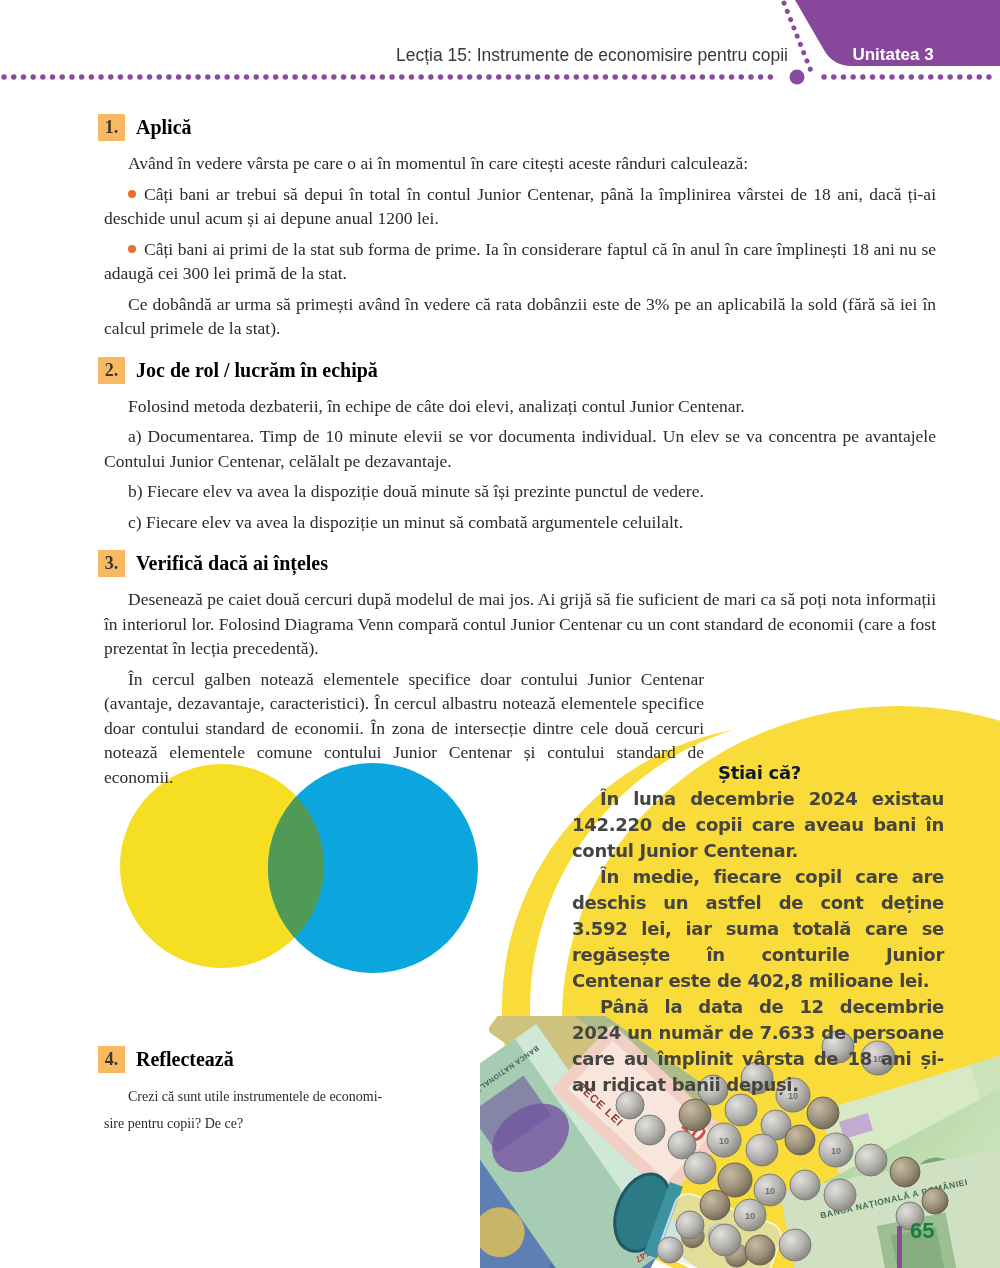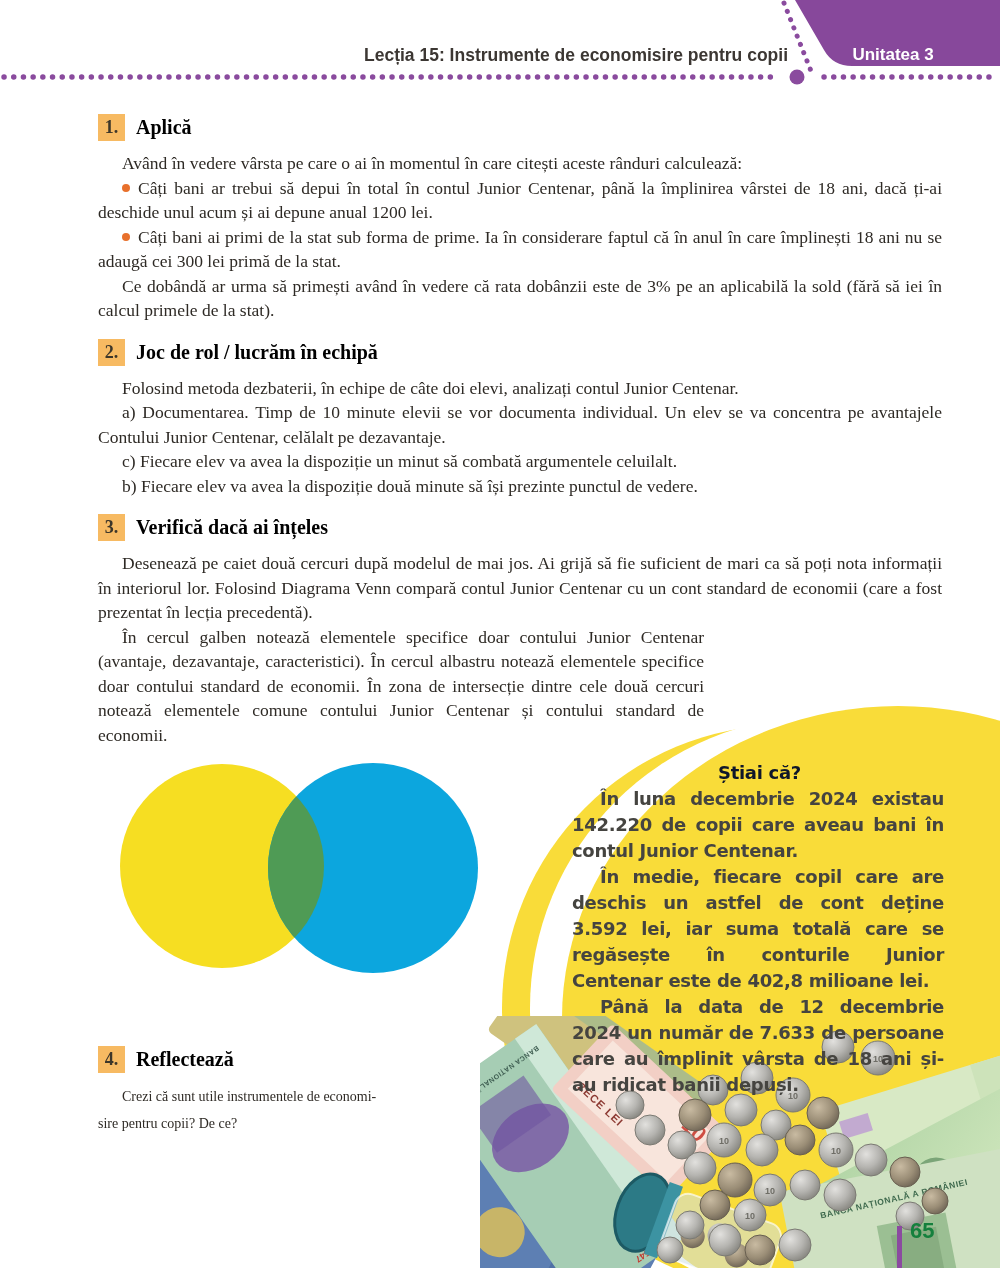--- a/index.html
+++ b/index.html
@@ -2,31 +2,31 @@
 <html><head>
 <meta charset="utf-8">
 <style>
   html,body{margin:0;padding:0;background:#ffffff;}
   body{position:relative;width:1000px;height:1268px;overflow:hidden;
        font-family:"Liberation Serif",serif;color:#2e2a25;}
 
   
   .hdr-svg{position:absolute;left:0;top:0;width:1000px;height:92px;z-index:10;}
   .lesson-title{position:absolute;left:0;top:45px;width:788px;text-align:right;
-    font-family:"Liberation Sans",sans-serif;font-weight:bold;font-size:17.5px;color:#3c3733;z-index:11;}
+    font-family:"Liberation Sans",sans-serif;font-weight:normal;font-size:17.5px;color:#3c3733;z-index:11;}
   .unit-label{font-family:"Liberation Sans",sans-serif;font-weight:bold;font-size:17px;fill:#ffffff;}
 
   
   .flow{position:absolute;left:98px;top:106px;width:844px;z-index:3;}
   .sec-head{display:flex;align-items:center;gap:11px;margin:16px 0 10px 0;}
   .sec-head:first-child{margin-top:8px;}
   .num-box{display:inline-block;width:27px;height:27px;line-height:27px;text-align:center;
     background:#F7BA62;font-weight:bold;font-size:18px;color:#3d3629;}
   .sec-title{font-weight:bold;font-size:20px;color:#000000;}
-  .bp{margin:0;text-align:justify;text-indent:24px;font-size:17.5px;line-height:24.5px;}
+  .bp{margin:6px;text-align:justify;text-indent:24px;font-size:17.5px;line-height:24.5px;}
   .blt{display:inline-block;width:8px;height:8px;border-radius:4px;background:#E8702C;
     margin-right:8px;position:relative;top:-2px;}
   .s3-spacer{float:right;width:238px;height:72px;margin-top:49px;}
 
   
   .venn{position:absolute;left:110px;top:755px;width:380px;height:225px;z-index:2;}
 
   
   .blob{position:absolute;left:0;top:0;width:1000px;height:1268px;z-index:1;pointer-events:none;}
 
@@ -83,22 +83,22 @@
   <p class="bp"><span class="blt"></span><span>Câți bani ar trebui să depui în total în contul Junior Centenar, până la împlinirea vârstei de 18 ani, dacă ți-ai deschide unul acum și ai depune anual 1200 lei.</span></p>
   <p class="bp"><span class="blt"></span><span>Câți bani ai primi de la stat sub forma de prime. Ia în considerare faptul că în anul în care împlinești 18 ani nu se adaugă cei 300 lei primă de la stat.</span></p>
   <p class="bp">Ce dobândă ar urma să primești având în vedere că rata dobânzii este de 3% pe an aplicabilă la sold (fără să iei în calcul primele de la stat).</p>
 
   <div class="sec-head">
     <span class="num-box">2.</span>
     <span class="sec-title">Joc de rol / lucrăm în echipă</span>
   </div>
   <p class="bp">Folosind metoda dezbaterii, în echipe de câte doi elevi, analizați contul Junior Centenar.</p>
   <p class="bp">a) Documentarea. Timp de 10 minute elevii se vor documenta individual. Un elev se va concentra pe avantajele Contului Junior Centenar, celălalt pe dezavantaje.</p>
+  <p class="bp">b) Fiecare elev va avea la dispoziție două minute să își prezinte punctul de vedere.</p>
   <p class="bp">c) Fiecare elev va avea la dispoziție un minut să combată argumentele celuilalt.</p>
-  <p class="bp">b) Fiecare elev va avea la dispoziție două minute să își prezinte punctul de vedere.</p>
 
   <div class="sec-head">
     <span class="num-box">3.</span>
     <span class="sec-title">Verifică dacă ai înțeles</span>
   </div>
   <p class="bp">Desenează pe caiet două cercuri după modelul de mai jos. Ai grijă să fie suficient de mari ca să poți nota informații în interiorul lor. Folosind Diagrama Venn compară contul Junior Centenar cu un cont standard de economii (care a fost prezentat în lecția precedentă).</p>
   <div class="s3-spacer"></div>
   <p class="bp">În cercul galben notează elementele specifice doar contului Junior Centenar (avantaje, dezavantaje, caracteristici). În cercul albastru notează elementele specifice doar contului standard de economii. În zona de intersecție dintre cele două cercuri notează elementele comune contului Junior Centenar și contului standard de economii.</p>
 </div>
 

